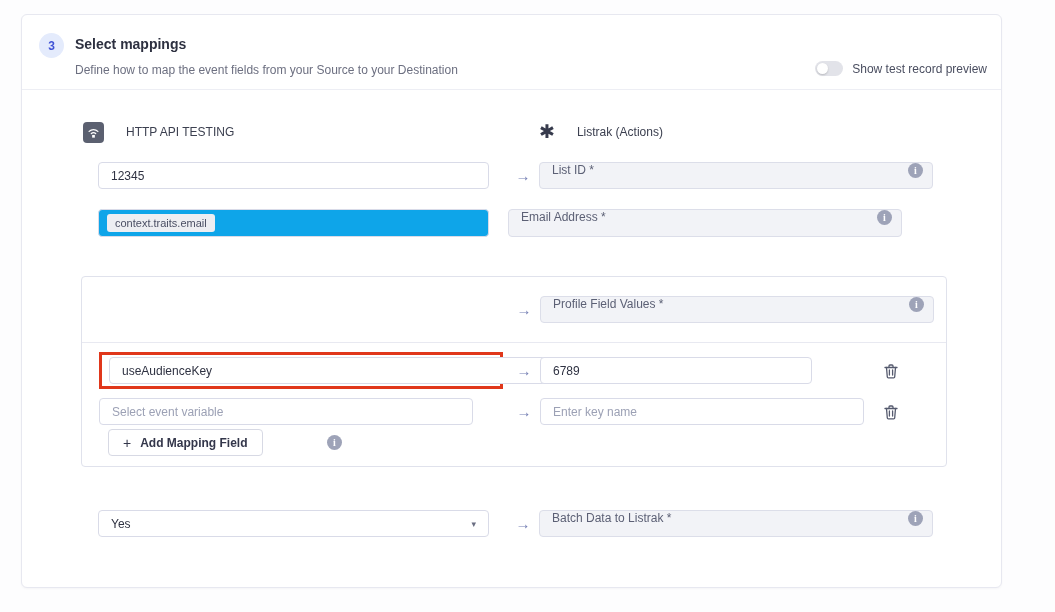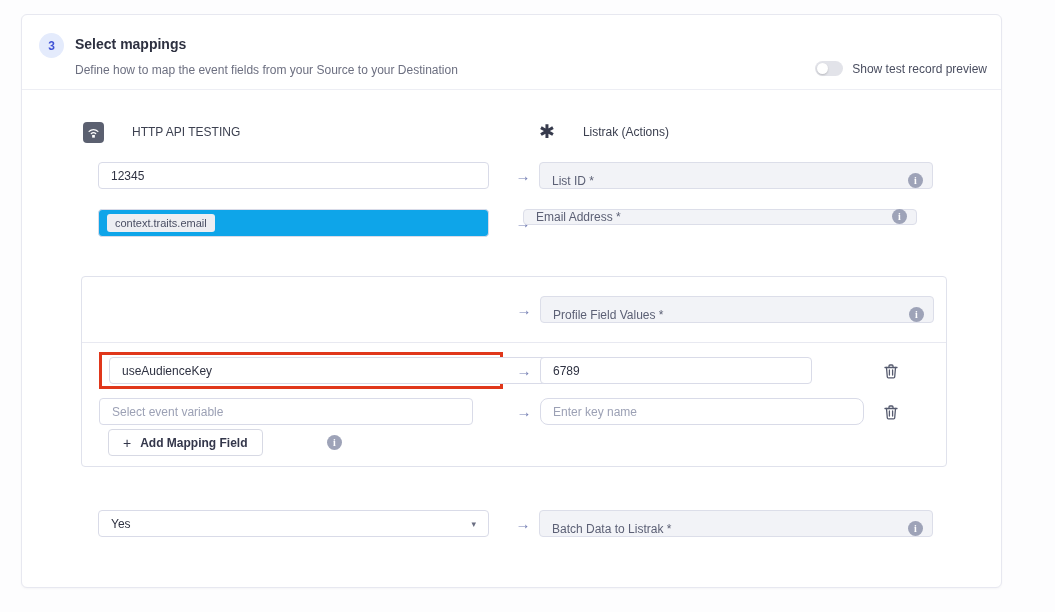--- a/index.html
+++ b/index.html
@@ -19,41 +19,41 @@
     display: flex; align-items: center; justify-content: center;
   }
   .hdr-title { position: absolute; left: 53px; top: 21px; font-size: 14px; font-weight: bold; color: #2d3040; }
   .hdr-sub { position: absolute; left: 53px; top: 48px; font-size: 12px; color: #6c6f80; }
   .toggle-wrap { position: absolute; right: 14px; top: 46px; display: flex; align-items: center; gap: 9px; }
   .toggle { width: 28px; height: 15px; border-radius: 8px; background: #e2e3e9; position: relative; cursor: pointer; }
   .toggle .knob { position: absolute; left: 2px; top: 2px; width: 11px; height: 11px; border-radius: 50%; background: #ffffff; box-shadow: 0 1px 2px rgba(0,0,0,0.18); }
   .toggle-label { font-size: 12px; color: #4a4e60; }
 
   
-  .col-head { position: absolute; display: flex; align-items: center; gap: 28px; height: 22px; }
+  .col-head { position: absolute; display: flex; align-items: center; gap: 22px; height: 22px; }
   .col-head.src { left: 61px; top: 106px; }
   .col-head.dst { left: 517px; top: 106px; }
   .src-icon {
     width: 21px; height: 21px; border-radius: 4px; background: #5b6070;
     display: flex; align-items: center; justify-content: center;
   }
   .dst-icon { font-size: 19px; color: #363a4c; line-height: 20px; }
   .col-title { font-size: 12px; color: #3c4050; }
 
   
   .row { position: absolute; left: 0; width: 100%; height: 27px; }
   .fld-input {
     position: absolute; height: 27px; background: #fff; border: 1px solid #d9dbe8; border-radius: 4px;
     font-family: "Liberation Sans", sans-serif; font-size: 12px; color: #2f3242; padding: 0 12px; outline: none;
   }
   .fld-input::placeholder { color: #9ca1b5; }
   .arrow { position: absolute; width: 30px; text-align: center; font-size: 15px; color: #7781b5; line-height: 27px; }
   .dst-field {
     position: absolute; height: 27px; background: #f2f3f7; border: 1px solid #dcdee9; border-radius: 4px;
-    display: flex; align-items: flex-end; justify-content: space-between; padding: 0 9px 0 12px;
+    display: flex; align-items: flex-start; justify-content: space-between; padding: 0 9px 0 12px;
     font-size: 12px; color: #5c6075; cursor: pointer;
   }
   .info-icon {
     width: 15px; height: 15px; border-radius: 50%; background: #9ea3b8; color: #ffffff;
     font-size: 10px; font-weight: bold; font-family: "Liberation Serif", serif;
     display: flex; align-items: center; justify-content: center; flex: 0 0 auto; cursor: pointer;
   }
   .chip-input {
     position: absolute; height: 28px; background: #0ea5e9; border: 1px solid #d9dbe8; border-radius: 4px;
     display: flex; align-items: center; padding: 0 8px; cursor: text;
@@ -130,21 +130,21 @@
       <span>List ID *</span>
       <span class="info-icon">i</span>
     </div>
   </div>
 
   <div class="row" style="top:194px; height:28px;">
     <div class="chip-input" style="left:76px; width:391px;">
       <span class="chip">context.traits.email</span>
     </div>
     <span class="arrow" style="left:486px; line-height:28px;">→</span>
-    <div class="dst-field" style="left:501px; width:394px; height:16px;">
+    <div class="dst-field" style="left:486px; width:394px; height:28px;">
       <span>Email Address *</span>
       <span class="info-icon">i</span>
     </div>
   </div>
 
   <div class="group-box">
 
     <div class="row" style="top:19px;">
       <span class="arrow" style="left:427px;">→</span>
       <div class="dst-field" style="left:458px; width:394px;">
@@ -168,21 +168,21 @@
           <path d="M2.5 3.5 l0.8 9.5 a1 1 0 0 0 1 0.9 h5.4 a1 1 0 0 0 1-0.9 l0.8-9.5"></path>
           <path d="M5.4 6 v5"></path>
             <path d="M8.6 6 v5"></path>
         </svg>
       </span>
     </div>
 
     <div class="row" style="top:121px;">
       <input class="fld-input" style="left: 17px; width: 374px;" type="text" placeholder="Select event variable">
       <span class="arrow" style="left:427px;">→</span>
-      <input class="fld-input" style="left: 458px; width: 324px; border-radius: 8px;" type="text" placeholder="Enter key name">
+      <input class="fld-input" style="left: 458px; width: 324px;" type="text" placeholder="Enter key name">
       <span class="trash-btn" style="left:800px; top:5px;">
         <svg width="14" height="15" viewBox="0 0 14 15" fill="none" stroke="#555a6e" stroke-width="1.3" stroke-linecap="round">
           <path d="M1 3.5 h12"></path>
             <path d="M5 3.5 V2 a1 1 0 0 1 1-1 h2 a1 1 0 0 1 1 1 v1.5"></path>
           <path d="M2.5 3.5 l0.8 9.5 a1 1 0 0 0 1 0.9 h5.4 a1 1 0 0 0 1-0.9 l0.8-9.5"></path>
           <path d="M5.4 6 v5"></path>
             <path d="M8.6 6 v5"></path>
         </svg>
       </span>
     </div>

